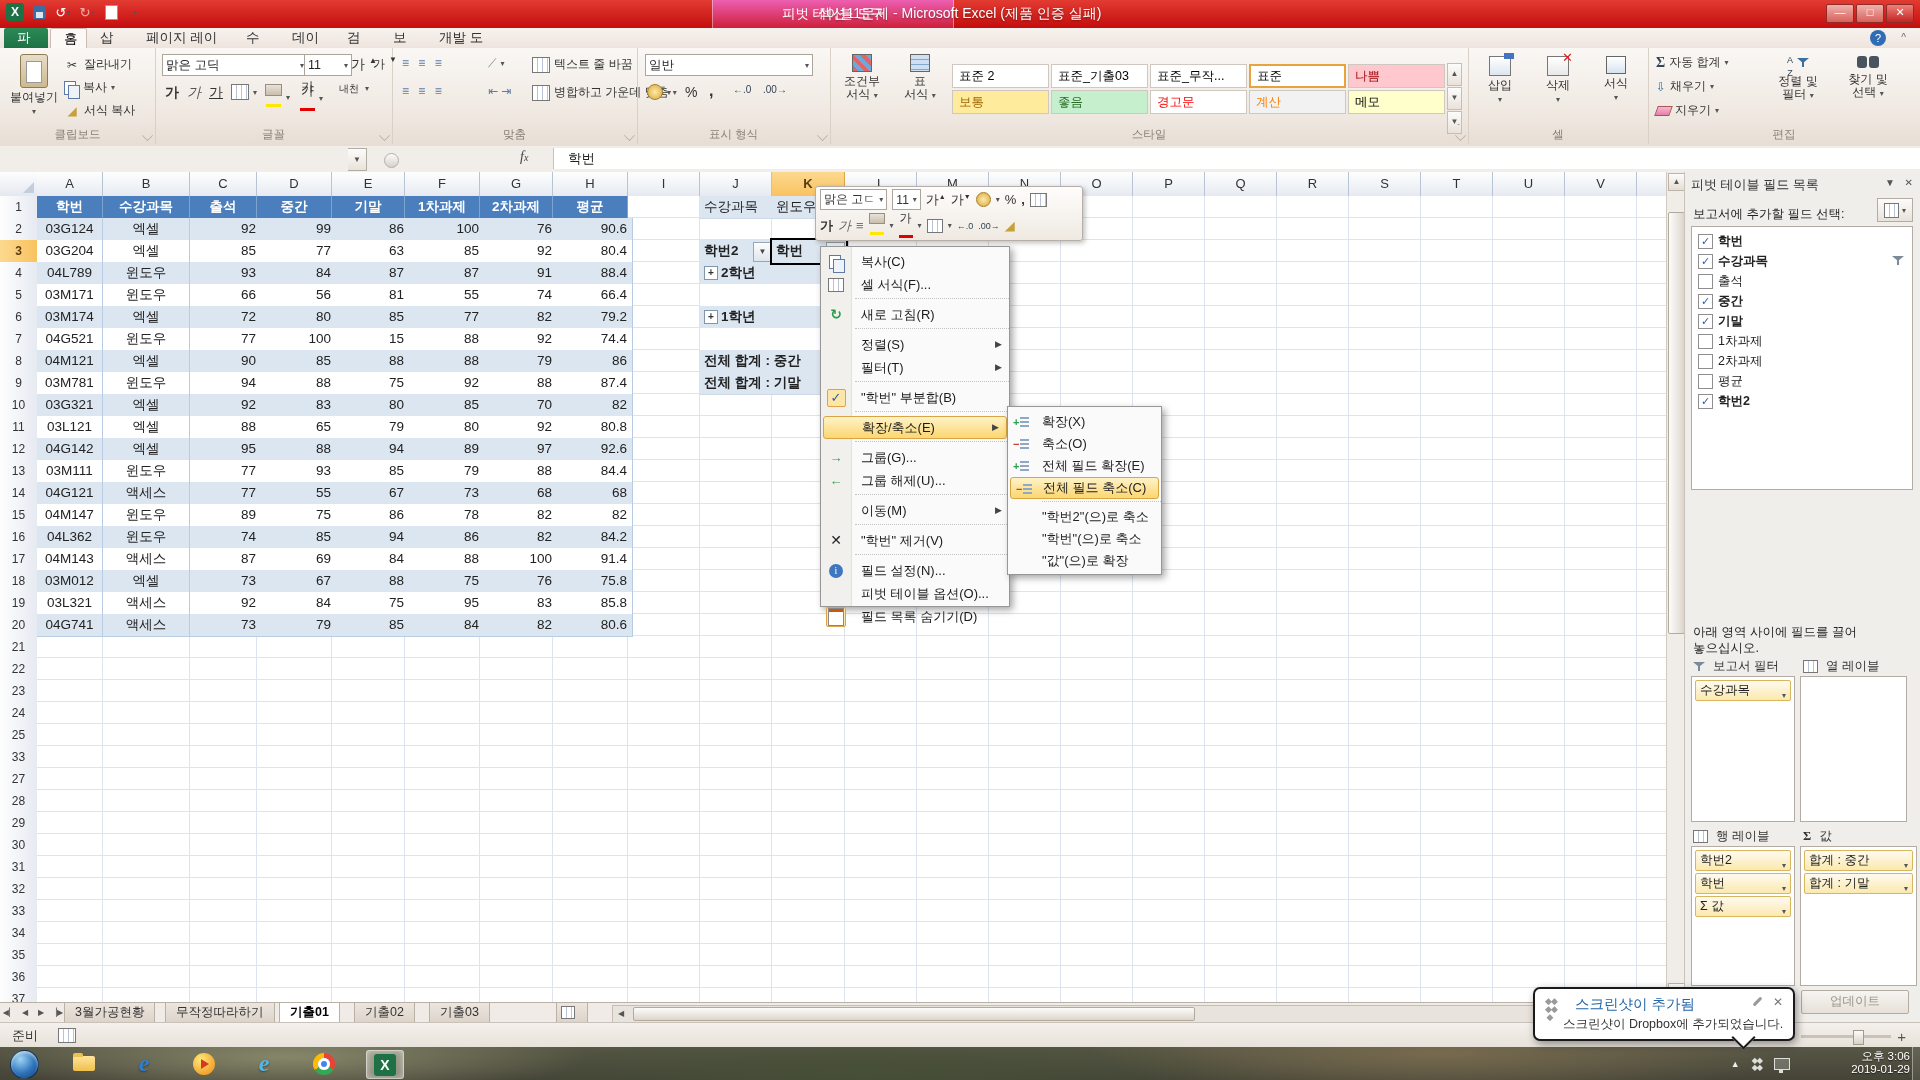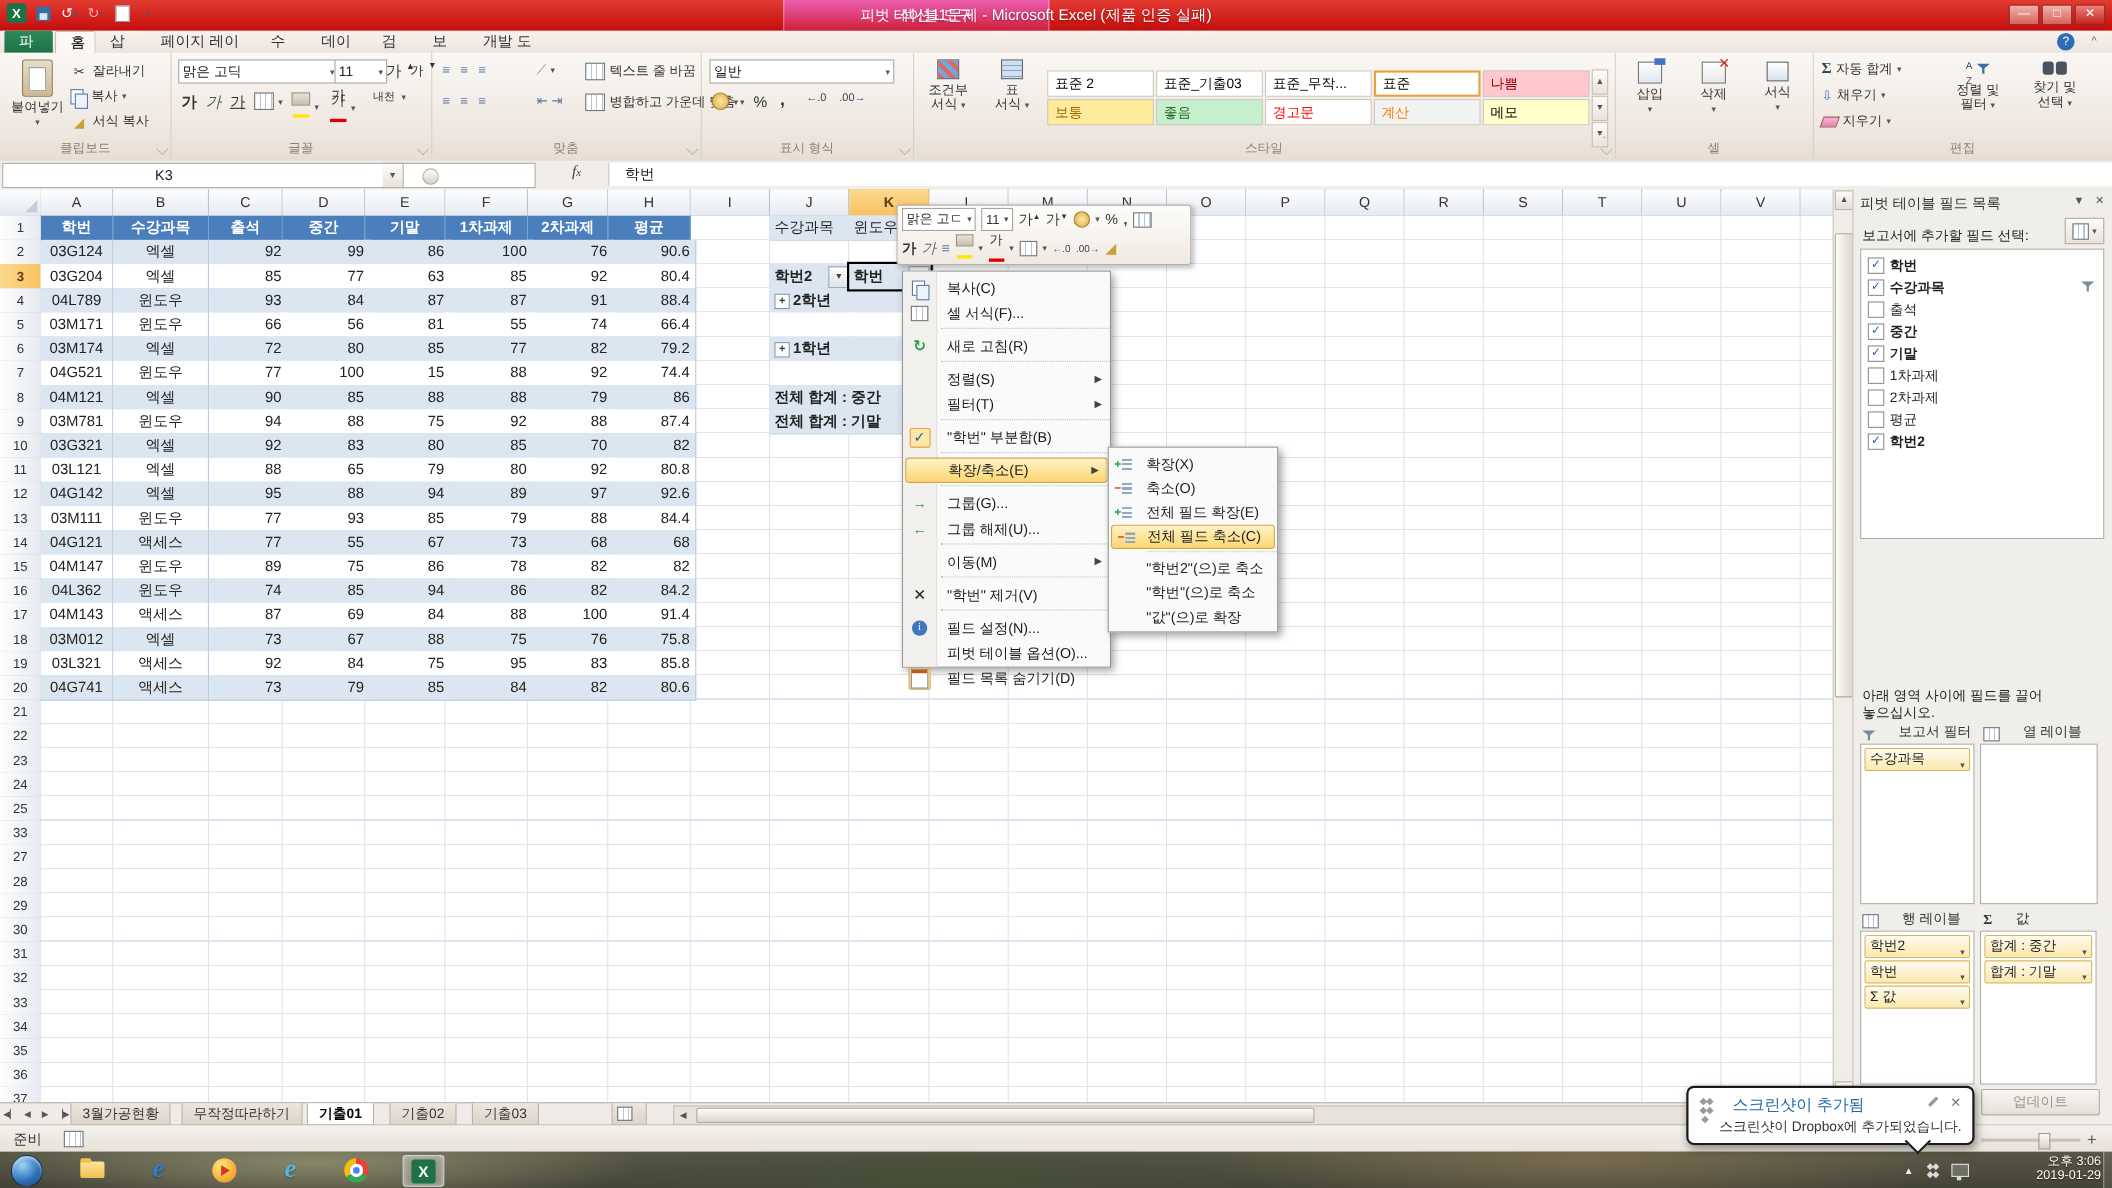--- a/index.html
+++ b/index.html
@@ -104,21 +104,21 @@
   .ptitle{position:absolute;left:6px;top:4px;font-size:13px;color:#333;}
   .pctrl{position:absolute;top:5px;font-size:10px;color:#555;}
   .pchoose{position:absolute;left:8px;top:34px;}
   .playout{position:absolute;right:8px;top:26px;width:34px;height:22px;background:linear-gradient(#fdfcfb,#e9e2da);border:1px solid #b3aca4;display:flex;align-items:center;justify-content:center;gap:3px;}
   .fieldbox{position:absolute;left:6px;top:54px;width:222px;height:264px;background:#fff;border:1px solid #b3aca4;padding-top:4px;box-sizing:border-box;}
   .fitem{position:relative;height:20px;line-height:20px;padding-left:26px;white-space:nowrap;}
   .fitem.b{font-weight:bold;}
   .fchk{position:absolute;left:6px;top:3px;width:13px;height:13px;border:1px solid #8e8e8e;background:#fff;font-size:11px;line-height:12px;text-align:center;color:#2d5fa8;}
   .ffun{position:absolute;right:8px;top:4px;color:#7a8a99;}
   .dragtext{position:absolute;left:8px;top:452px;line-height:16px;}
-  .arealabel{position:absolute;height:16px;display:flex;align-items:flex-end;gap:21px;color:#333;}
+  .arealabel{position:absolute;height:16px;display:flex;align-items:center;gap:8px;color:#333;}
   .areabox{position:absolute;background:#fff;border:1px solid #b3aca4;padding:3px;box-sizing:border-box;}
   .pill{height:19px;line-height:18px;background:linear-gradient(#fefaf0,#fbe9ae);border:1px solid #d8b65e;border-radius:2px;margin-bottom:2px;padding:0 4px;position:relative;font-size:12.5px;white-space:nowrap;overflow:hidden;}
   .pill .dar{position:absolute;right:4px;top:6px;}
   .updbtn{position:absolute;left:116px;top:818px;width:106px;height:22px;background:linear-gradient(#f7f5f2,#e6e0d8);border:1px solid #b3aca4;border-radius:2px;color:#9a948b;text-align:center;line-height:21px;}
   .sigma{font-family:"Liberation Serif","DejaVu Serif",serif;font-weight:bold;}
   
   .vscroll{position:absolute;left:1666px;top:172px;width:18px;height:830px;background:#f0ede9;border-left:1px solid #d0c9c1;}
   .sbtn{position:absolute;left:1px;width:15px;height:16px;background:linear-gradient(#fdfcfb,#e4ddd4);border:1px solid #bdb5aa;font-size:8px;color:#555;text-align:center;line-height:15px;}
   .vthumb{position:absolute;left:1px;top:40px;width:15px;height:420px;background:linear-gradient(to right,#fdfcfb,#ddd5cb);border:1px solid #b3aa9e;border-radius:2px;}
   
@@ -389,21 +389,20 @@
             <span style="position:absolute;left:1px;top:2px;width:10px;height:12px;border-radius:3px;background:#4a545e"></span>
             <span style="position:absolute;right:1px;top:2px;width:10px;height:12px;border-radius:3px;background:#4a545e"></span>
           </div>
         <span>찾기 및</span><br><span>선택</span> <span class="dar">▾</span>
       </div>
       <div class="glabel">편집</div>
     </div>
   </div>
 
   <div class="fbar">
-    <div class="namebox">K3</div>
     <div class="nbdrop">▼</div>
     <div class="fxcircle"></div>
     <div class="fx">f<span style="font-size:10px">x</span></div>
     <div class="ftext">학번</div>
   </div>
 
   <div class="corner"></div>
   <div id="colheads">
       <div class="colh" style="left: 37px; width: 65px;">A</div>
       <div class="colh" style="left: 103px; width: 86px;">B</div>
@@ -716,21 +715,21 @@
       </div>
     <div class="arealabel" style="left:118px;top:656px;">
         <span class="sigma">Σ</span>
         <span>값</span>
       </div>
     <div class="areabox" style="left:6px;top:674px;width:104px;height:140px;" id="rowarea">
         <div class="pill">학번2<span class="dar">▾</span></div>
         <div class="pill">학번<span class="dar">▾</span></div>
         <div class="pill">Σ 값<span class="dar">▾</span></div>
       </div>
-    <div class="areabox" style="left:115px;top:674px;width:106px;height:140px;" id="valarea">
+    <div class="areabox" style="left:115px;top:674px;width:117px;height:140px;" id="valarea">
         <div class="pill">합계 : 중간<span class="dar">▾</span></div>
         <div class="pill">합계 : 기말<span class="dar">▾</span></div>
       </div>
     <div class="updbtn">업데이트</div>
   </div>
 
   <div class="tabsbar">
     <div class="navbtns">
       <div class="nav">◀▏</div>
       <div class="nav">◀</div>

